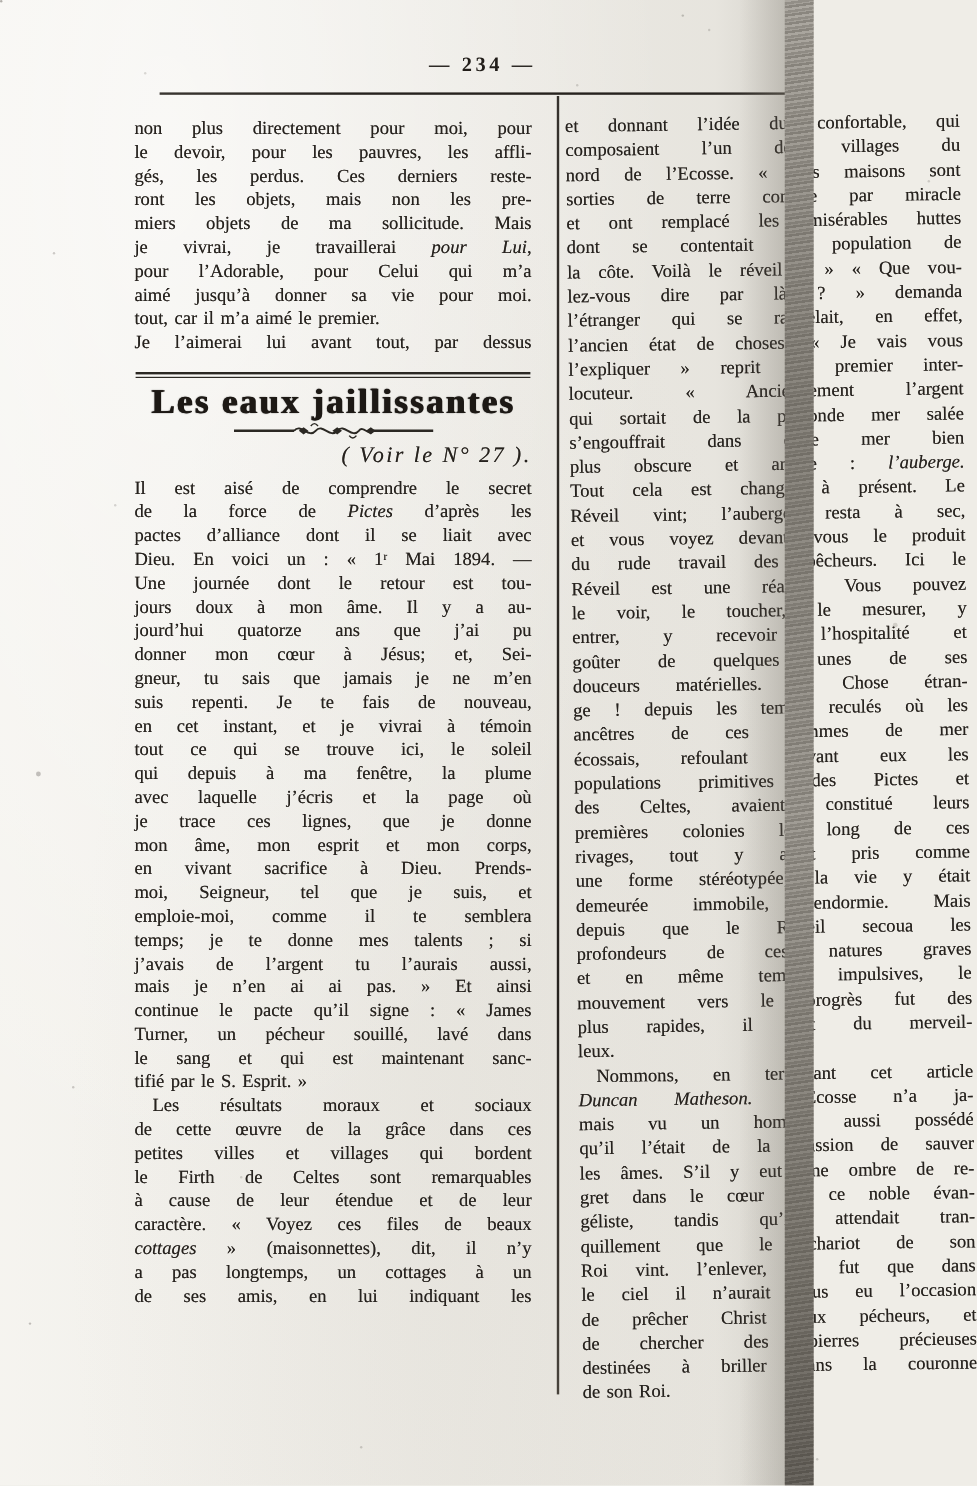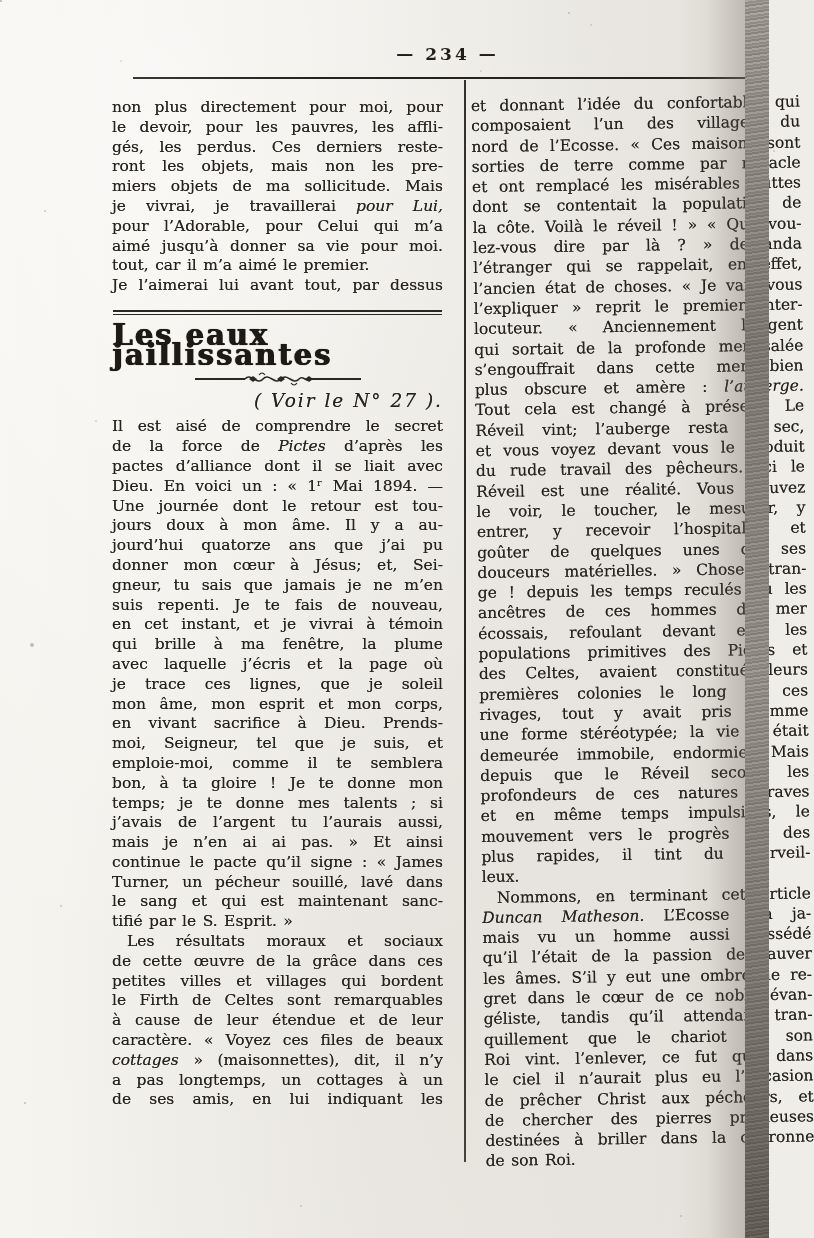--- a/index.html
+++ b/index.html
@@ -4,26 +4,27 @@
 <style>
   html,body{margin:0;padding:0;}
   body{
     width:814px;height:1238px;
     font-family:"DejaVu Serif","Liberation Serif",serif;
     color:#26221e;
     background:#efede7;
     overflow:hidden;
   }
   .sheet{
-    position:relative;width:769px;height:1238px;
+    position:relative;width:678px;height:1238px;
     background-color:#f2f0ea;
     background-image:
       radial-gradient(ellipse at 20% 10%, rgba(255,255,255,.55), transparent 55%),
       radial-gradient(ellipse at 55% 80%, rgba(205,200,190,.18), transparent 60%),
       linear-gradient(to right, rgba(255,255,255,.25), rgba(150,145,135,.12) 88%, rgba(110,105,95,.22) 97%);
+    font-family: Liberation Serif, serif;
   }
   
   .edge-fade{
     position:absolute;top:0;right:22px;width:40px;height:100%;
     background:linear-gradient(to right, rgba(125,120,110,0), rgba(125,120,110,.28));
   }
   .page-edge{
     position:absolute;top:0;right:0;width:24px;height:100%;
     background:
       linear-gradient(to bottom, rgba(150,146,138,.30), rgba(96,92,84,.55) 28%, rgba(130,126,118,.40) 55%, rgba(84,80,72,.58) 86%, rgba(60,56,50,.62)),
@@ -68,21 +69,21 @@
   }
   .line.last{text-align-last:left;}
   .line.indent{text-indent:15px;}
   .line i{font-style:italic;}
 
   .double-rule{
     margin:14px 1px 0 1px;height:2px;
     border-top:2px solid #2b2823;border-bottom:1px solid #2b2823;
   }
   .article-title{
-    margin:11px 0 0 0;
+    margin:11px 0 0 0;text-align:center;
     font-size:29px;font-weight:bold;letter-spacing:2px;
     color:#1d1915;
     text-shadow:1px 0 0 #1d1915, 0 0 1px rgba(0,0,0,.7);
   }
   .ornament{display:block;margin:4px auto 0 auto;}
   .article-subtitle{
     margin-top:3px;text-align:right;font-style:italic;
     font-size:18.5px;letter-spacing:2px;
     text-shadow:0 0 .4px rgba(30,26,22,.6);
   }
@@ -133,28 +134,28 @@
         <div class="line"><span>de la force de </span><i>Pictes</i><span> d’après les</span></div>
         <div class="line"><span>pactes d’alliance dont il se liait avec</span></div>
         <div class="line"><span>Dieu. En voici un : « 1ʳ Mai 1894. —</span></div>
         <div class="line"><span>Une journée dont le retour est tou-</span></div>
         <div class="line"><span>jours doux à mon âme. Il y a au-</span></div>
         <div class="line"><span>jourd’hui quatorze ans que j’ai pu</span></div>
         <div class="line"><span>donner mon cœur à Jésus; et, Sei-</span></div>
         <div class="line"><span>gneur, tu sais que jamais je ne m’en</span></div>
         <div class="line"><span>suis repenti. Je te fais de nouveau,</span></div>
         <div class="line"><span>en cet instant, et je vivrai à témoin</span></div>
-        <div class="line"><span>qui brille à ma fenêtre, la plume</span></div>
+        <div class="line"><span>tout ce qui se trouve ici, le soleil</span></div>
+        <div class="line"><span>qui depuis à ma fenêtre, la plume</span></div>
         <div class="line"><span>avec laquelle j’écris et la page où</span></div>
-        <div class="line"><span>je trace ces lignes, que je soleil</span></div>
+        <div class="line"><span>je trace ces lignes, que je donne</span></div>
         <div class="line"><span>mon âme, mon esprit et mon corps,</span></div>
         <div class="line"><span>en vivant sacrifice à Dieu. Prends-</span></div>
         <div class="line"><span>moi, Seigneur, tel que je suis, et</span></div>
         <div class="line"><span>emploie-moi, comme il te semblera</span></div>
-        <div class="line"><span>bon, à ta gloire ! Je te donne mon</span></div>
         <div class="line"><span>temps; je te donne mes talents ; si</span></div>
         <div class="line"><span>j’avais de l’argent tu l’aurais aussi,</span></div>
         <div class="line"><span>mais je n’en ai ai pas. » Et ainsi</span></div>
         <div class="line"><span>continue le pacte qu’il signe : « James</span></div>
         <div class="line"><span>Turner, un pécheur souillé, lavé dans</span></div>
         <div class="line"><span>le sang et qui est maintenant sanc-</span></div>
         <div class="line last"><span>tifié par le S. Esprit. »</span></div>
       </div>
 
     <div class="para">

